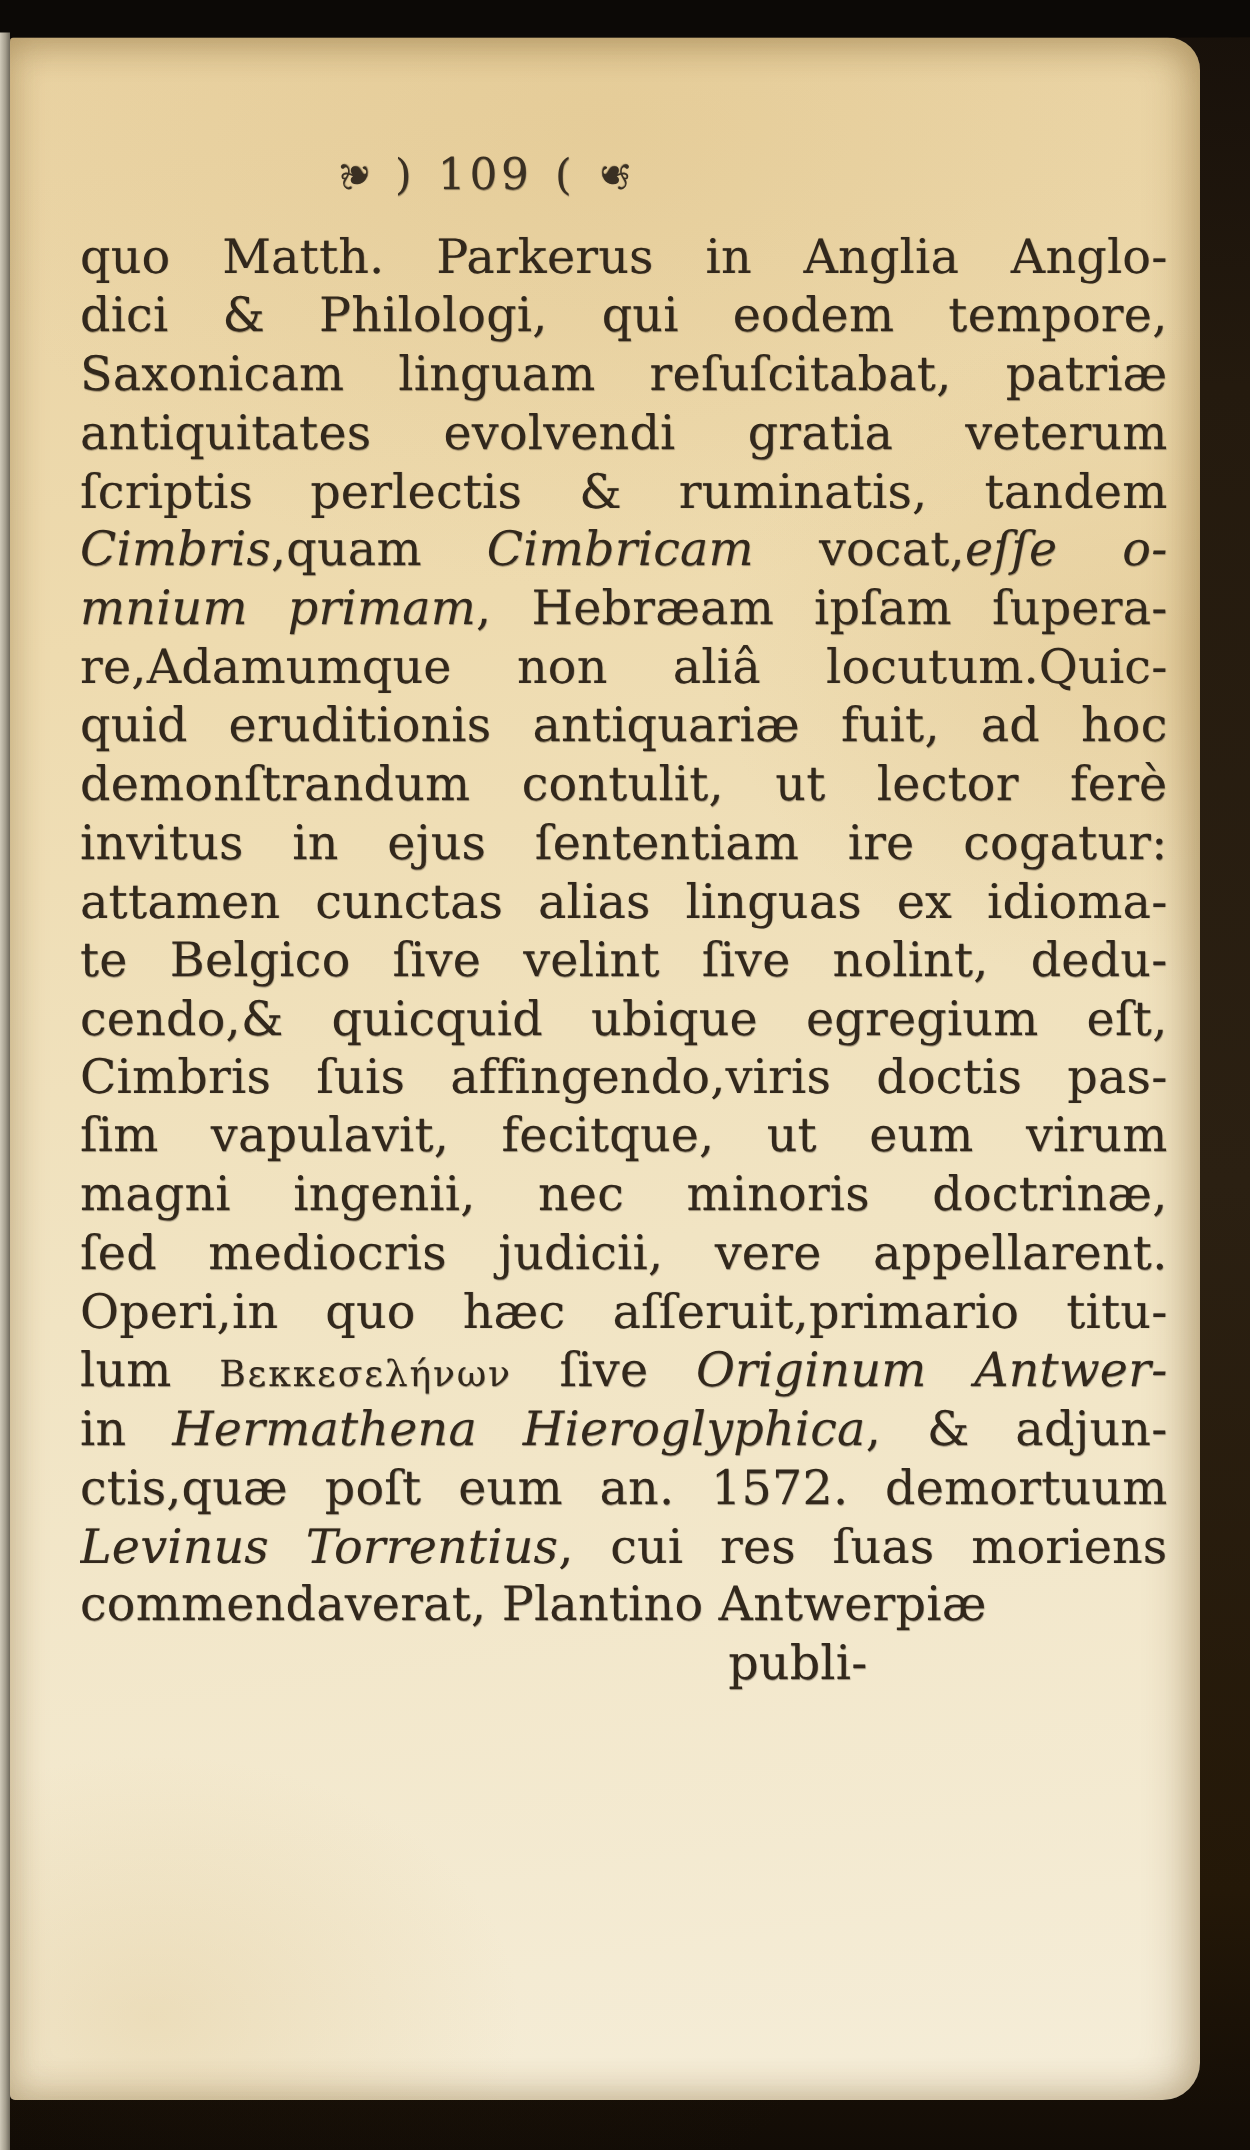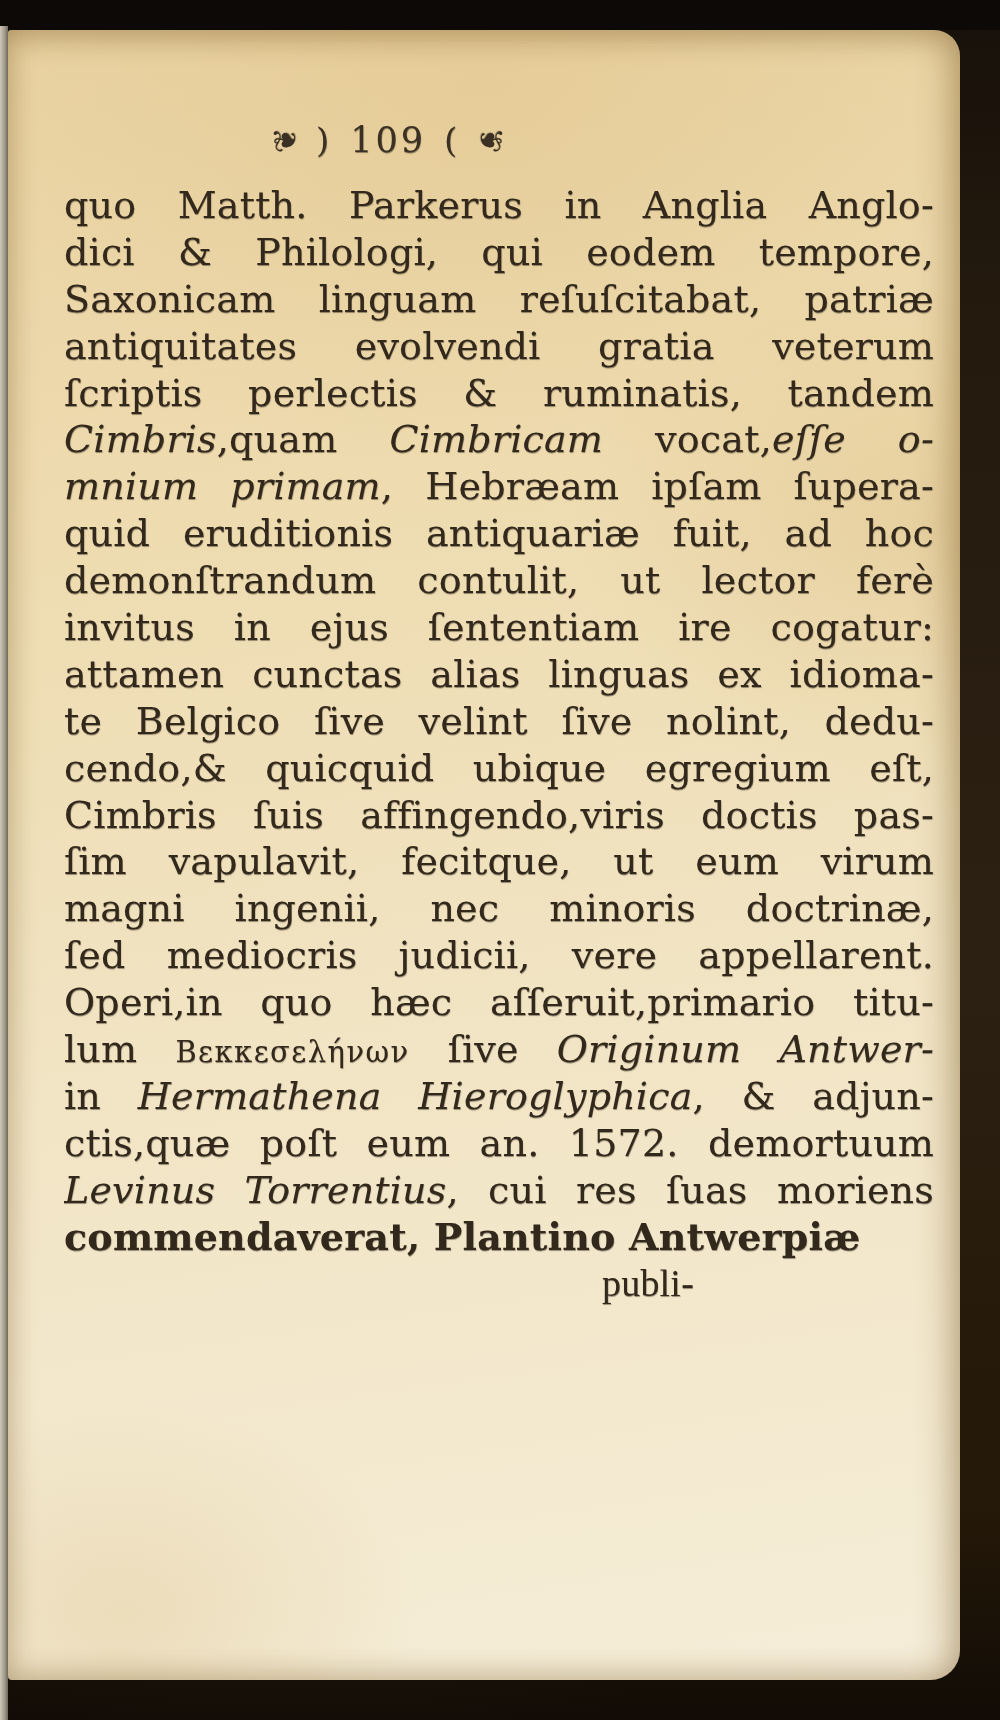--- a/index.html
+++ b/index.html
@@ -61,22 +61,22 @@
     font-size:38px;line-height:46.9px;
     color:#32281c;
     text-shadow:0.4px 0.6px 0.8px rgba(42,32,20,.45);
     letter-spacing:0.2px;
   }
   .line{
     text-align:justify;text-align-last:justify;
     overflow:hidden;white-space:normal;
     height:46.9px;
   }
-  .line.left{text-align:left;text-align-last:left;font-weight:bold;}
-  .line.right{text-align:left;text-align-last:right;padding-right:240px;box-sizing:border-box;font-family:Liberation Serif, serif;}
+  .line.left{text-align:left;text-align-last:left;}
+  .line.right{text-align:left;text-align-last:right;padding-right:240px;box-sizing:border-box;}
   .seg-italic{font-style:italic;}
   .seg-greek{font-size:0.76em;letter-spacing:1.5px;}
 </style>
 </head>
 <body>
 
 <div class="scan-bg"></div>
 <div class="band-top"></div>
 <div class="edge-strip"></div>
 
@@ -92,20 +92,21 @@
     </div>
 
     <div class="text-block">
         <div class="line"><span class="seg-roman">quo Matth. Parkerus in Anglia Anglo-</span></div>
         <div class="line"><span class="seg-roman">dici &amp; Philologi, qui eodem tempore,</span></div>
         <div class="line"><span class="seg-roman">Saxonicam linguam reſuſcitabat, patriæ</span></div>
         <div class="line"><span class="seg-roman">antiquitates evolvendi gratia veterum</span></div>
         <div class="line"><span class="seg-roman">ſcriptis perlectis &amp; ruminatis, tandem</span></div>
         <div class="line"><span class="seg-italic">Cimbris</span><span class="seg-roman">,quam </span><span class="seg-italic">Cimbricam</span><span class="seg-roman"> vocat,</span><span class="seg-italic">eſſe o-</span></div>
         <div class="line"><span class="seg-italic">mnium primam</span><span class="seg-roman">, Hebræam ipſam ſupera-</span></div>
+        <div class="line"><span class="seg-roman">re,Adamumque non aliâ locutum.Quic-</span></div>
         <div class="line"><span class="seg-roman">quid eruditionis antiquariæ fuit, ad hoc</span></div>
         <div class="line"><span class="seg-roman">demonſtrandum contulit, ut lector ferè</span></div>
         <div class="line"><span class="seg-roman">invitus in ejus ſententiam ire cogatur:</span></div>
         <div class="line"><span class="seg-roman">attamen cunctas alias linguas ex idioma-</span></div>
         <div class="line"><span class="seg-roman">te Belgico ſive velint ſive nolint, dedu-</span></div>
         <div class="line"><span class="seg-roman">cendo,&amp; quicquid ubique egregium eſt,</span></div>
         <div class="line"><span class="seg-roman">Cimbris ſuis affingendo,viris doctis pas-</span></div>
         <div class="line"><span class="seg-roman">ſim vapulavit, fecitque, ut eum virum</span></div>
         <div class="line"><span class="seg-roman">magni ingenii, nec minoris doctrinæ,</span></div>
         <div class="line"><span class="seg-roman">ſed mediocris judicii, vere appellarent.</span></div>

